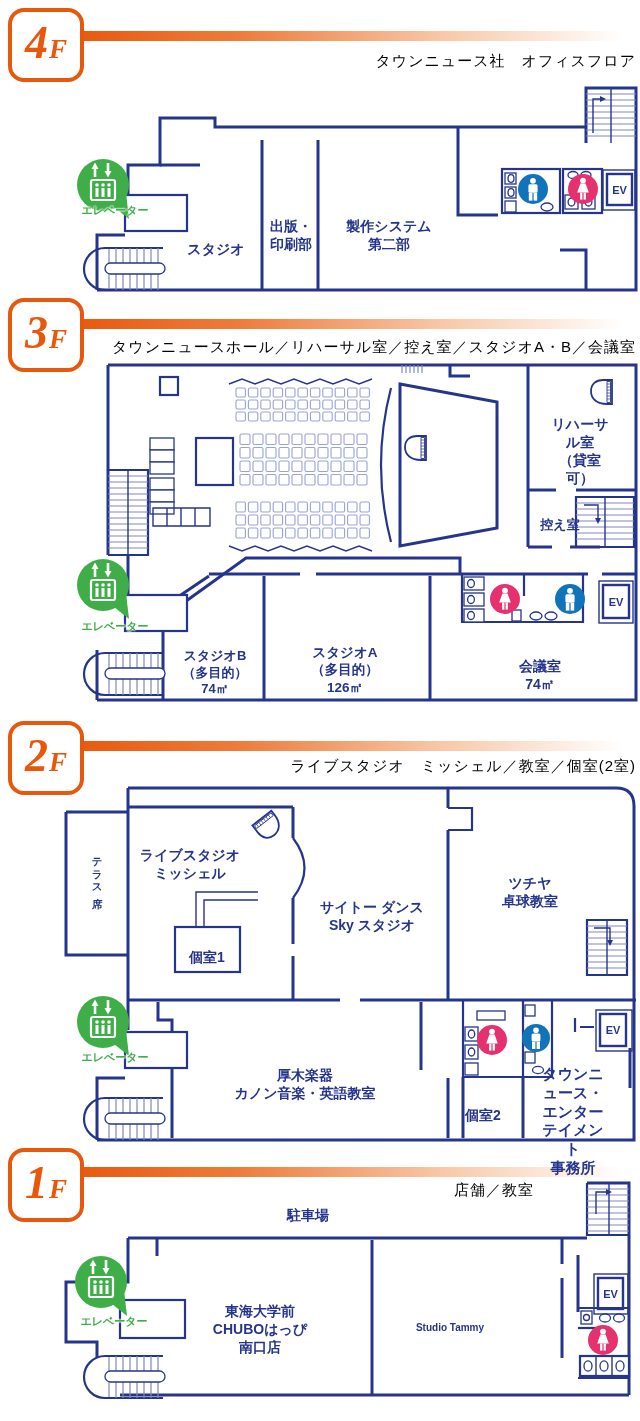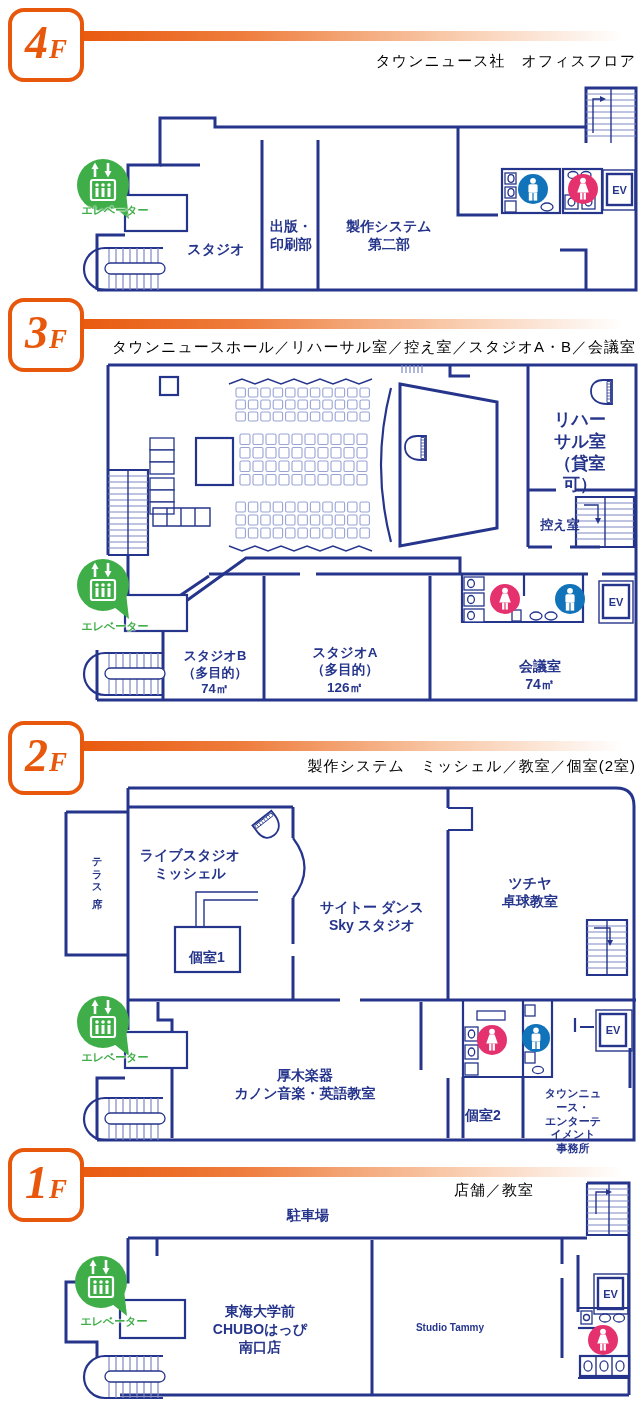--- a/index.html
+++ b/index.html
@@ -13,21 +13,21 @@
   .badge .bnum{font-size:46px;line-height:62px;}
   .badge .bsuf{font-size:27px;line-height:62px;margin-left:1px;}
   .fline{position:absolute;left:70px;right:0;height:10px;z-index:2;
          background:linear-gradient(90deg,#e8580c 0%,#ee7c3c 30%,#f8c7a6 65%,#ffffff 97%);}
   .subtitle{position:absolute;right:4px;color:#000000;font-size:15px;letter-spacing:1px;
             white-space:nowrap;z-index:2;}
   .plan{position:absolute;left:0;z-index:1;}
   .room-label{position:absolute;transform:translate(-50%,-50%);text-align:center;
               color:#26358c;font-size:14px;font-weight:600;line-height:1.28;
               white-space:pre-line;z-index:4;margin-top:8px;}
-  .room-label.small{font-size:11px;line-height:1.25;text-align:center;}
+  .room-label.small{font-size:15px;line-height:1.25;text-align:center;}
   .room-label.vert{writing-mode:vertical-rl;font-size:10.5px;letter-spacing:1px;}
   .room-label.bold{font-weight:700;}
   .elv-label{position:absolute;transform:translate(-50%,-50%);color:#3fae49;font-size:11px;
              font-weight:700;white-space:nowrap;z-index:4;
              text-shadow:0 0 2px #fff,0 0 2px #fff,0 0 2px #fff;}
   
   .w{fill:none;stroke:#26358c;stroke-width:3;}
   .w2{fill:none;stroke:#26358c;stroke-width:2.2;}
   .w2f{fill:#fff;stroke:#26358c;stroke-width:2.2;}
   .w1{fill:none;stroke:#26358c;stroke-width:1.4;}
@@ -351,41 +351,41 @@
         <path d="M-8 -8 V-19 M5 -22 V-11" stroke="#fff" stroke-width="2.6" fill="none"></path>
         <polygon points="-11.5,-16 -8,-22.5 -4.5,-16" fill="#fff"></polygon>
         <polygon points="1.5,-14 5,-7.5 8.5,-14" fill="#fff"></polygon>
         <rect x="-12" y="-5" width="24" height="20" rx="2" fill="none" stroke="#fff" stroke-width="2.2"></rect>
         <circle cx="-6" cy="0" r="1.8" fill="#fff"></circle>
           <circle cx="0" cy="0" r="1.8" fill="#fff"></circle>
           <circle cx="6" cy="0" r="1.8" fill="#fff"></circle>
         <path d="M-6 3 V12 M0 3 V12 M6 3 V12" stroke="#fff" stroke-width="3" fill="none"></path>
       </g>
     </svg>
-    <div class="room-label" style="left:580px;top:444px;font-size:17px">リハーサル室
+    <div class="room-label" style="left:580px;top:444px;font-size:14px">リハーサル室
 （貸室可）</div>
     <div class="room-label" style="left:560px;top:517px;font-size:13px">控え室</div>
     <div class="room-label" style="left:215px;top:665px;font-size:13px">スタジオB
 （多目的）
 74㎡</div>
     <div class="room-label" style="left:345px;top:662px;font-size:13.5px">スタジオA
 （多目的）
 126㎡</div>
     <div class="room-label" style="left:540px;top:668px">会議室
 74㎡</div>
     <div class="elv-label" style="left:115px;top:626px">エレベーター</div>
   </section>
 
   <section>
     <div class="fline" style="top:741px"></div>
     <div class="badge" style="top:721px">
       <span class="bnum">2</span>
         <span class="bsuf">F</span>
     </div>
-    <div class="subtitle" style="top:757px">製作システム　ミッシェル／教室／個室(2室)</div>
+    <div class="subtitle" style="top:757px">ライブスタジオ　ミッシェル／教室／個室(2室)</div>
 
     <svg class="plan" style="top:780px" width="640" height="365" viewBox="0 0 640 365">
       <g>
         <path class="w" d="M128 8 H616 Q634 8 634 26 V360 H97"></path>
         <path class="w" d="M128 8 V220"></path>
         <path class="w" d="M66 32 H128 M66 32 V175 H128"></path>
         <path class="w" d="M128 27 H293 M293 27 V58 M293 118 V164 M293 176 V220"></path>
         <path class="w2" d="M293 58 Q316 88 293 118"></path>
         <path class="w" d="M448 8 V28 M448 50 V220"></path>
         <path class="w2" d="M448 28 H472 V50 H448"></path>

